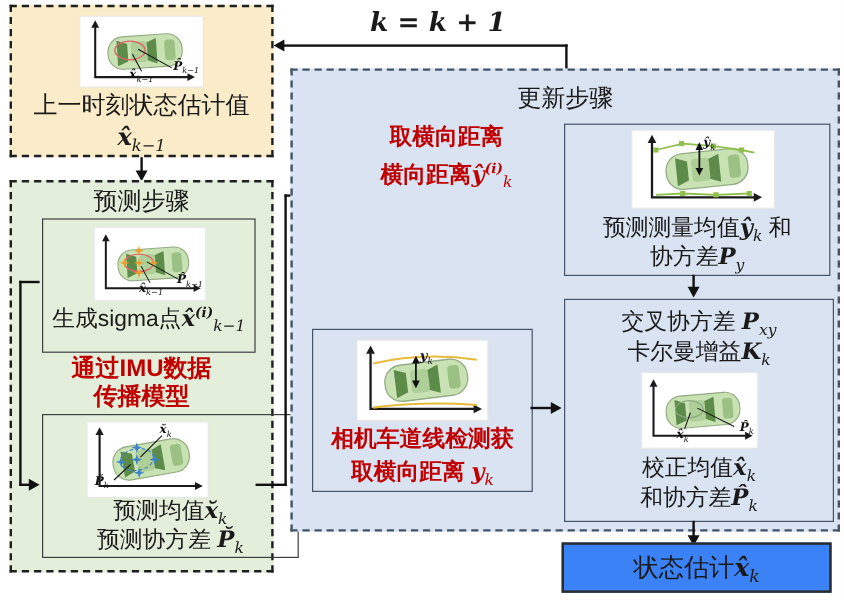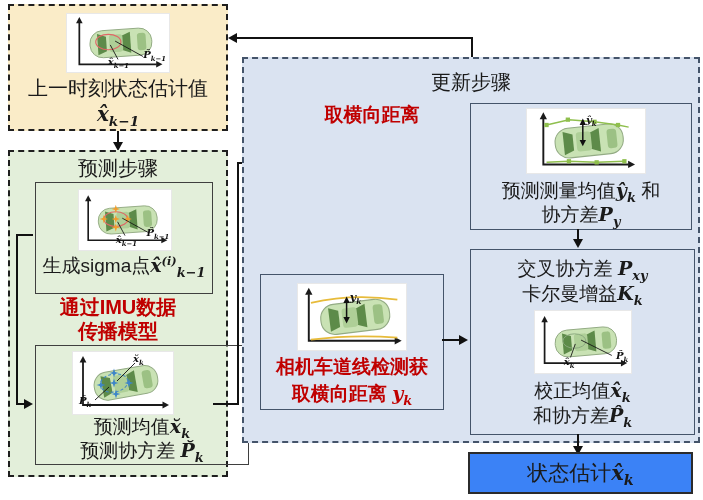--- a/index.html
+++ b/index.html
@@ -9,21 +9,21 @@
   .dashed{border:2px dashed #1f1f1f;}
   .dashed-blue{border:2px dashed #44546a;}
   .inner{border:1.6px solid #3f3f3f;}
   .inner-blue{border:1.6px solid #44546a;}
   .cap{position:absolute;left:0;right:0;text-align:center;font-size:19px;line-height:24px;white-space:nowrap;}
   .cap20{font-size:20px;}
   .cap21{font-size:21px;}
   .red{color:#c00000;font-weight:bold;}
   .seg-t{}
   .seg-m{font-family:"DejaVu Serif","Liberation Serif",serif;font-style:italic;font-weight:bold;}
-  sub.seg-sub{font-family:"DejaVu Serif","Liberation Serif",serif;font-style:italic;font-weight:bold;font-size:0.68em;}
+  sub.seg-sub{font-family:"DejaVu Serif","Liberation Serif",serif;font-style:italic;font-weight:normal;font-size:0.68em;}
   sup.seg-sup{font-family:"DejaVu Serif","Liberation Serif",serif;font-style:italic;font-weight:bold;font-size:0.60em;}
   .kmath{position:absolute;font-family:"DejaVu Serif","Liberation Serif",serif;font-style:italic;font-weight:bold;
          font-size:22px;text-align:center;}
   .ln{position:absolute;background:#111;}
   .ah{position:absolute;width:0;height:0;}
   .ah-left {border-top:5px solid transparent;border-bottom:5px solid transparent;border-right:9px solid #111;}
   .ah-right{border-top:5px solid transparent;border-bottom:5px solid transparent;border-left:9px solid #111;}
   .ah-down {border-left:5px solid transparent;border-right:5px solid transparent;border-top:9px solid #111;}
   .carpanel{position:absolute;background:#ffffff;box-shadow:0 0 0 1px #e8e8e8;}
   .carpanel svg{position:absolute;left:0;top:0;width:100%;height:100%;}
@@ -66,20 +66,21 @@
         <line x1="42" y1="32" x2="50" y2="47" stroke="#111" stroke-width="0.9"></line>
         <line x1="47" y1="28" x2="76" y2="44" stroke="#111" stroke-width="0.9"></line>
       </svg>
       <span class="imglbl" style="left:40%;bottom:1px;"><span class="seg-m">x̂</span><sub class="seg-sub">k−1</sub></span>
       <span class="imglbl" style="right:3%;bottom:8px;"><span class="seg-m">P̂</span><sub class="seg-sub">k−1</sub></span>
     </div>
     <div class="cap cap20" style="top:70px;">上一时刻状态估计值</div>
     <div class="cap cap20" style="top:96px;"><span class="seg-m">x̂</span><sub class="seg-sub">k−1</sub></div>
   </div>
 
+  <div class="kmath" style="left:280px;top:6px;width:170px;"><span class="seg-m">k = k + 1</span></div>
   <div class="ln" style="left:236px;top:37px;width:237px;height:2px;"></div>
   <div class="ah ah-left" style="left:228px;top:33px;"></div>
   <div class="ln" style="left:471px;top:37px;width:2px;height:21px;"></div>
 
   <div class="ln" style="left:117px;top:131px;width:2px;height:12px;"></div>
   <div class="ah ah-down" style="left:113px;top:142px;"></div>
 
   <div class="box dashed" style="left:8px;top:150px;width:220px;height:327px;background:#e3efda;">
     <div class="cap cap20" style="top:4px;">预测步骤</div>
 
@@ -143,20 +144,21 @@
 
   <div class="ln" style="left:213px;top:403px;width:26px;height:2px;"></div>
   <div class="ln" style="left:237px;top:162px;width:2px;height:243px;"></div>
   <div class="ln" style="left:237px;top:162px;width:223px;height:2px;"></div>
   <div class="ah ah-right" style="left:459px;top:158px;"></div>
 
   <div class="box dashed-blue" style="left:242px;top:57px;width:458px;height:386px;background:#dae3f1;">
     <div class="cap cap20" style="top:11px;">更新步骤</div>
 
     <div class="cap red" style="left:28px;right:auto;width:200px;top:44px;">取横向距离</div>
+    <div class="cap red" style="left:28px;right:auto;width:200px;top:69px;"><span class="seg-t">横向距离</span><span class="seg-m">ŷ</span><sup class="seg-sup">(i)</sup><sub class="seg-sub">k</sub></div>
 
     <div class="box inner-blue" style="left:226px;top:44px;width:222px;height:127px;">
       <div class="carpanel" style="left:56px;top:5px;width:118px;height:64px;">
         <svg viewBox="0 0 100 60">
           <use href="#axes-glyph" x="0" y="0" width="100" height="60"></use>
           <g transform="rotate(-6 52 30)">
               <use href="#car-top" x="0" y="0" width="100" height="60"></use>
             </g>
           <polyline points="13,15 34,10 58,12 80,15 90,17" fill="none" stroke="#8fbf4d" stroke-width="1.4"></polyline>
           <g fill="#8fbf4d">

